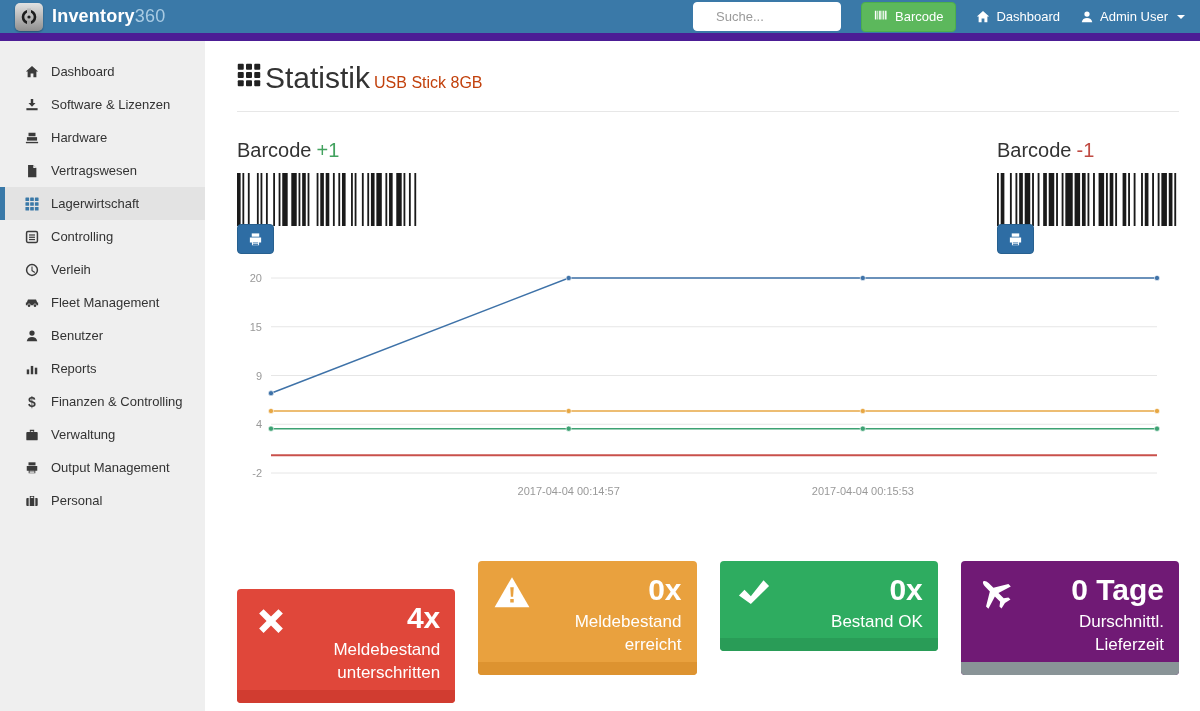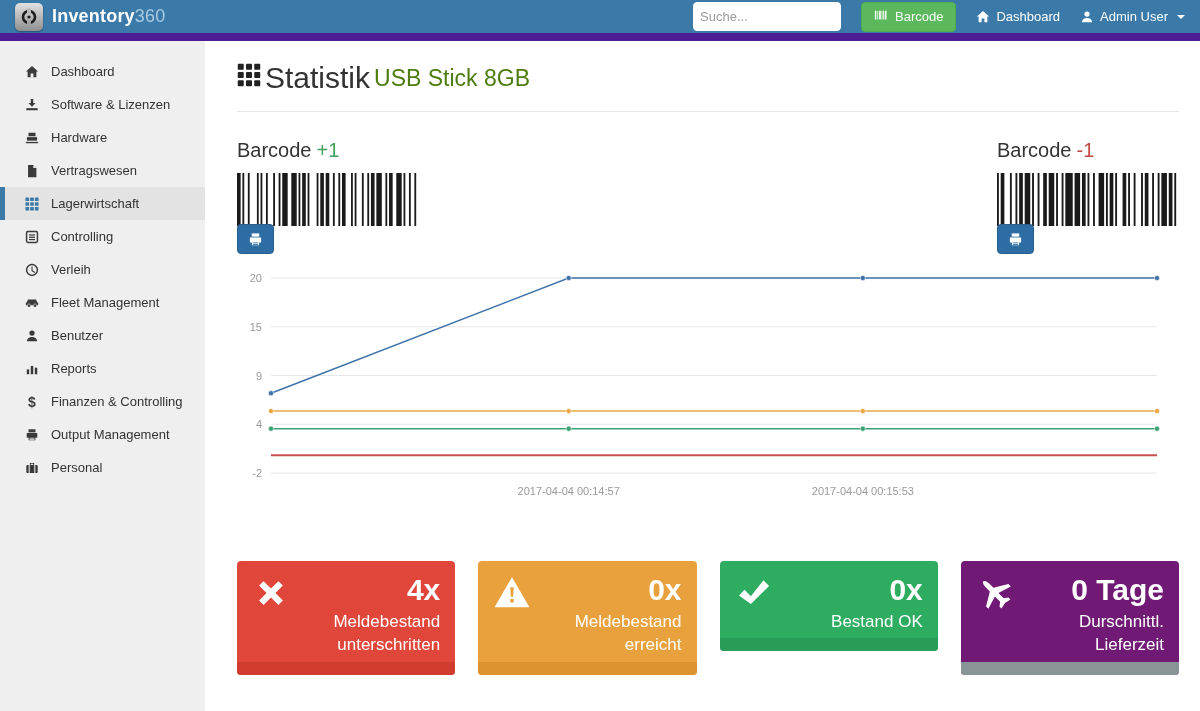--- a/index.html
+++ b/index.html
@@ -20,21 +20,21 @@
     width:28px; height:28px; border-radius:5px;
     background:linear-gradient(180deg,#e2e2e2 0%,#8f8f8f 100%);
     display:flex; align-items:center; justify-content:center;
     box-shadow:0 1px 2px rgba(0,0,0,.35);
   }
   .brand-text { font-size:18px; color:#fff; font-weight:bold; letter-spacing:.2px; }
   .brand-suffix { font-weight:normal; color:#a9cbe3; }
   .nav-right { margin-left:auto; display:flex; align-items:center; gap:20px; }
   .search-input {
     width:148px; height:29px; border:1px solid #fff; border-radius:4px;
-    padding:0 6px; font-size:13px; font-family:inherit; color:#333; outline:none;
+    padding:0 22px; font-size:13px; font-family:inherit; color:#333; outline:none;
   }
   .search-input::placeholder { color:#9a9a9a; }
   .btn-barcode {
     height:30px; background:#5cb85c; border:1px solid #4cae4c; border-radius:4px;
     color:#fff; font-size:13px; font-family:inherit;
     display:flex; align-items:center; gap:7px; padding:0 12px; cursor:pointer;
   }
   .nav-link { color:#fff; font-size:13px; display:flex; align-items:center; gap:6px; cursor:pointer; }
   .nav-link .ico-14 { display:flex; }
   .caret { width:0; height:0; border-left:4px solid transparent; border-right:4px solid transparent; border-top:4px solid #fff; margin-left:3px; }
@@ -55,21 +55,21 @@
   .side-item .s-ico svg { width:14px; height:14px; fill:currentColor; }
   .side-item .s-ico .txt-ico { font-size:14px; line-height:1; }
   .side-item.active { background:#e3e3e3; border-left:5px solid #3a79a8; padding-left:19px; }
   .side-item.active .s-ico { color:#3a79a8; }
   
   .content { margin-left:205px; padding:20px 21px 0 32px; }
   .page-head { display:flex; align-items:flex-end; gap:4px; }
   .th-ico { display:flex; margin-bottom:7px; }
   .th-ico svg { width:24px; height:24px; fill:#222; }
   .page-title { font-size:30px; font-weight:normal; color:#333; line-height:1.1; }
-  .page-subtitle { font-size:23px; color:#4d7c0f; margin-bottom:2px; }
+  .page-subtitle { font-size:16px; color:#c2410c; margin-bottom:2px; }
   .divider { border-bottom:1px solid #e7e7e7; margin-top:17px; }
   
   .barcode-row { display:flex; justify-content:space-between; margin-top:27px; }
   .bc-block { width:182px; }
   .bc-head { font-size:20px; color:#333; }
   .bc-delta { margin-left:5px; }
   .bc-svg { display:block; margin-top:11px; }
   .btn-print {
     width:37px; height:30px; margin-top:-2px; position:relative;
     background:#2e6da4; border:1px solid #27608f; border-radius:4px;
@@ -77,21 +77,21 @@
   }
   .btn-print svg { width:15px; height:15px; fill:#fff; }
   
   .chart-wrap { margin-top:14px; }
   
   .cards { display:flex; gap:23px; margin-top:53px; align-items:flex-start; padding-right:0; }
   .card {
     flex:1; position:relative; min-height:90px; border-radius:4px;
     color:#fff; padding:13px 15px 18px;
   }
-  .card.tall { min-height:105px; }
+  .card.tall { min-height:105px;margin-top:28px; }
   .c-ico { position:absolute; left:15px; top:13px; width:38px; height:38px; }
   .c-ico svg { width:38px; height:38px; fill:#fff; }
   .c-val { text-align:right; font-size:30px; font-weight:bold; line-height:1.05; }
   .c-label { text-align:right; font-size:17px; margin-top:4px; margin-left:auto; max-width:150px; line-height:1.4; }
   .c-foot { position:absolute; left:0; right:0; bottom:0; height:13px; border-radius:0 0 4px 4px; }
 </style>
 </head>
 <body>
 
 <div class="navbar">
@@ -240,20 +240,29 @@
             <rect x="11.2" y="6.5" width="2.8" height="7.5"></rect>
           </svg>
         </span>
         <span>Reports</span>
       </div>
       <div class="side-item">
         <span class="s-ico">
           <span class="txt-ico">$</span>
         </span>
         <span>Finanzen &amp; Controlling</span>
+      </div>
+      <div class="side-item">
+        <span class="s-ico">
+          <svg viewBox="0 0 16 16">
+            <path d="M5.5 2h5v2.2H8.9V3.4H7.1v.8H5.5z"></path>
+            <rect x="1.5" y="4.6" width="13" height="9.4" rx="1"></rect>
+          </svg>
+        </span>
+        <span>Verwaltung</span>
       </div>
       <div class="side-item">
         <span class="s-ico">
           <svg viewBox="0 0 16 16">
             <path d="M4 1.5h8V5H4z"></path>
             <path d="M2 5.8h12v5.4h-2.2V14H4.2v-2.8H2z"></path>
             <rect x="5.2" y="11.2" width="5.6" height="0.9" fill="#efefef"></rect>
             <rect x="5.2" y="12.8" width="5.6" height="0.9" fill="#efefef"></rect>
           </svg>
         </span>

